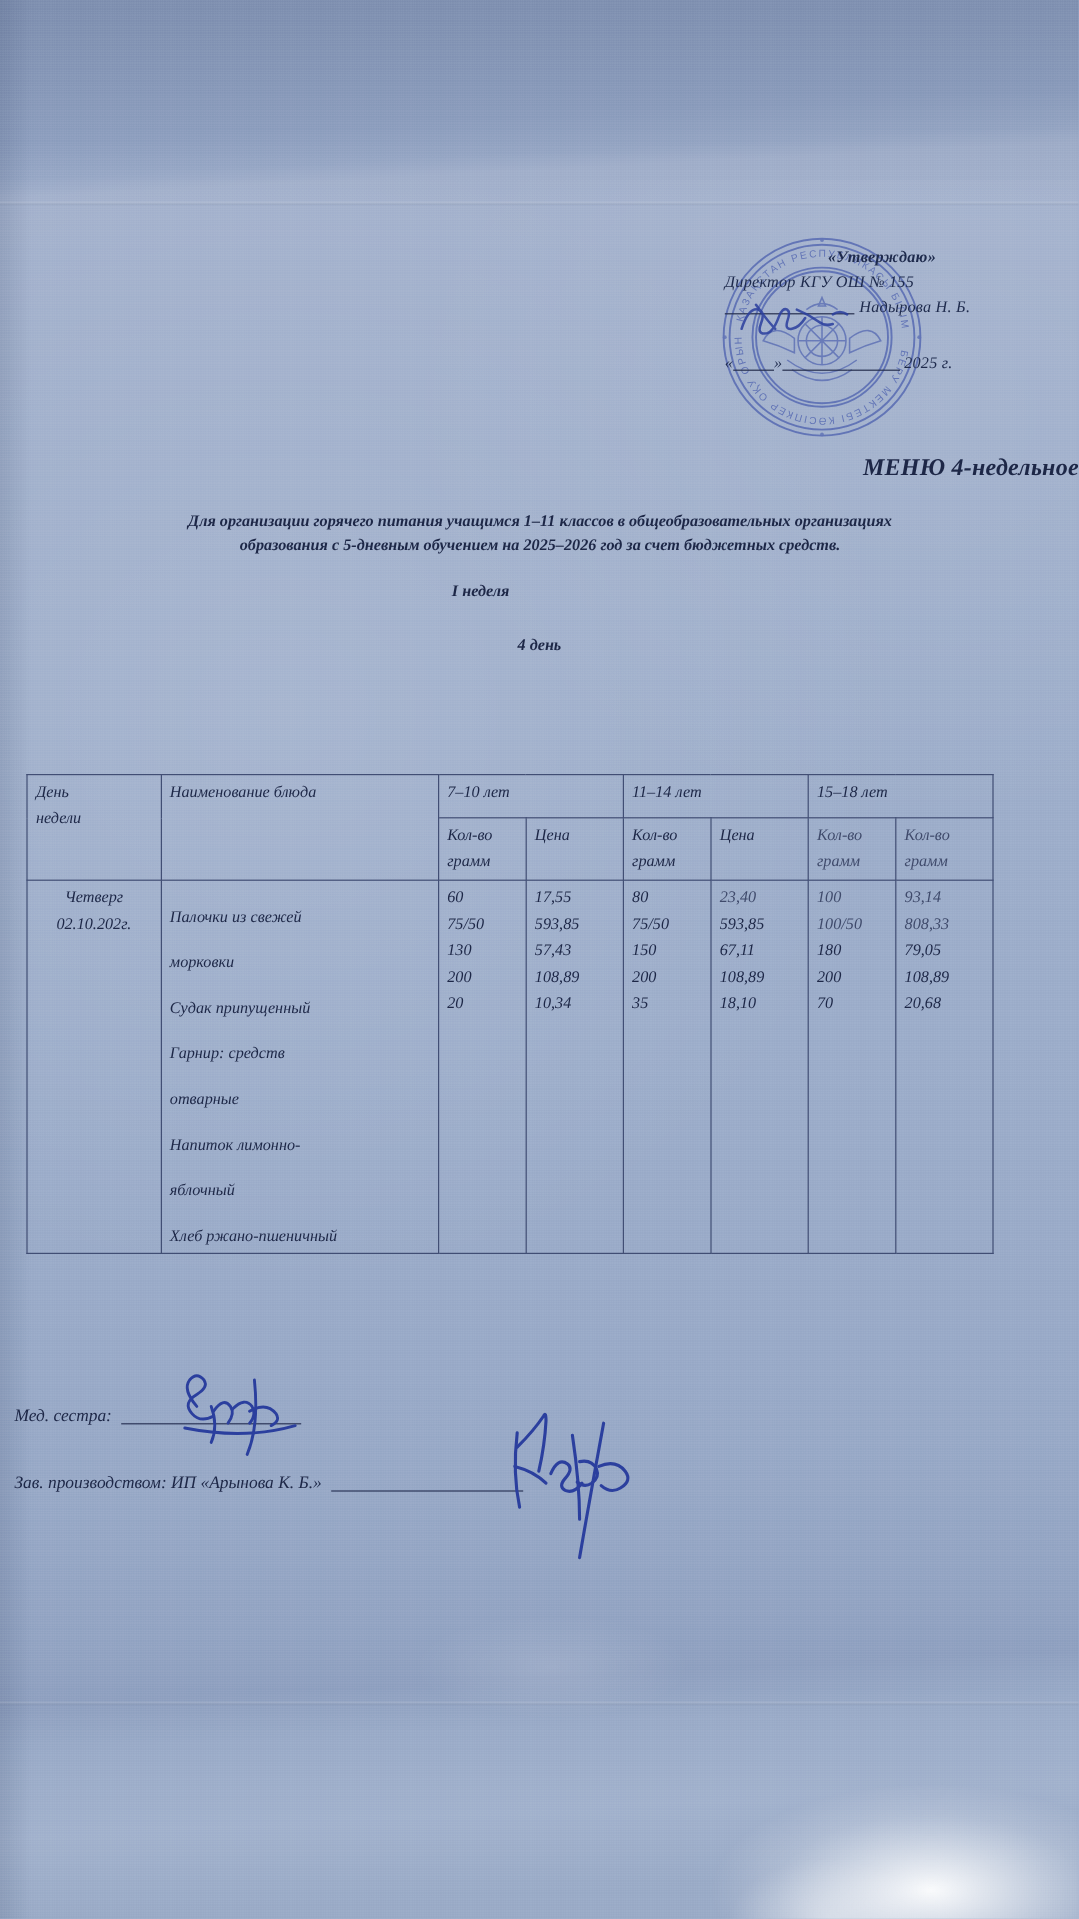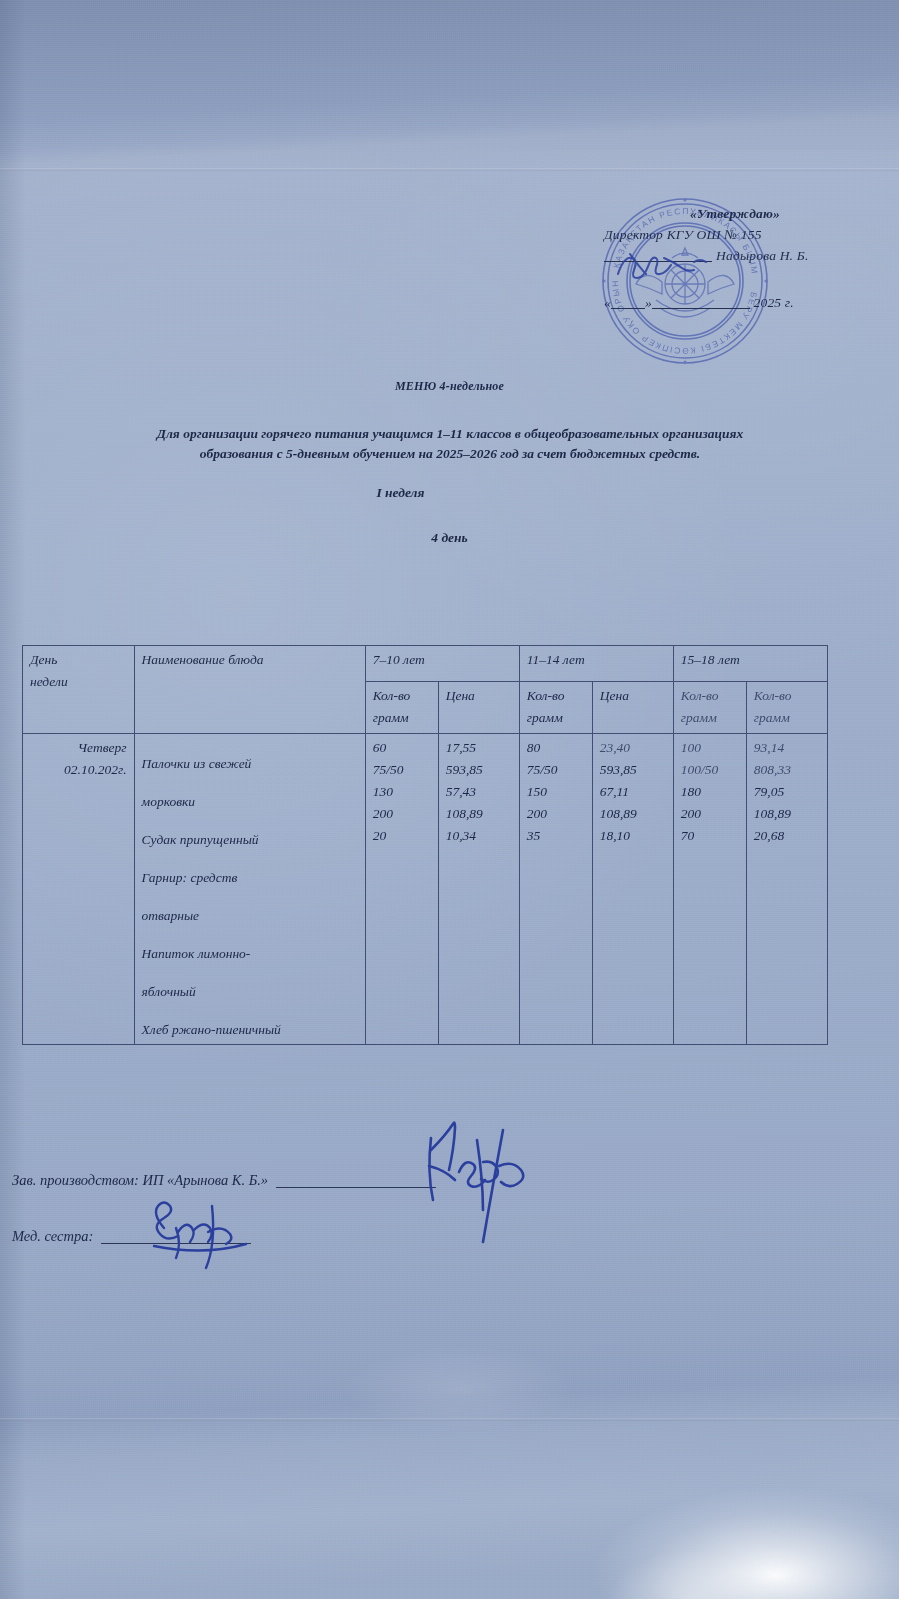--- a/index.html
+++ b/index.html
@@ -159,24 +159,24 @@
     top: 248px;
     width: 120px;
     height: 34px;
     opacity: 0.85;
     pointer-events: none;
   }
 
   .title {
     position: absolute;
     left: 0; top: 379px; width: 899px;
-    text-align: center;
+    text-align: right;
     font-weight: bold;
     font-style: italic;
-    font-size: 12px;
+    font-size: 20px;
     letter-spacing: 0.2px;
   }
 
   .subtitle {
     position: absolute;
     left: 30px; top: 424px; width: 840px;
     text-align: center;
     font-weight: bold;
     font-style: italic;
     font-size: 13.5px;
@@ -225,21 +225,21 @@
     line-height: 22px;
     background: transparent;
   }
   .th-day { width: 110px; text-align: center; font-style: italic; }
   .th-dish { width: 228px; }
   .col-g { width: 72px; }
   .col-p { width: 80px; }
   .age-head { height: 36px; }
   .sub-head { height: 52px; }
   .menu-table .body-row td { height: 188px; }
-  .menu-table .body-row td.dayc { text-align: right; white-space: nowrap; }
+  .menu-table .body-row td.dayc { text-align: center; white-space: nowrap; }
   .stack { display: block; }
   .dish span { white-space: normal; margin-top: 16px; }
   .faded { color: #2b3557; opacity: 0.82; }
 
   
   .foot {
     position: absolute;
     left: 12px;
     top: 1172px;
     width: 700px;
@@ -447,43 +447,43 @@
           <span class="stack">79,05</span>
           <span class="stack">108,89</span>
           <span class="stack">20,68</span>
         </td>
       </tr>
     </tbody>
   </table>
 
   <div class="foot">
     <div class="foot-row">
+      <span>Мед. сестра:</span><span class="foot-line line-short"></span>
+      <svg class="sig-nurse" viewBox="0 0 170 90">
+        <g fill="none" stroke="#2b3f9e" stroke-width="2.4" stroke-linecap="round" stroke-linejoin="round">
+          <path d="M34 40 q-12 -14 -6 -22 q6 -7 12 0 q4 6 -6 12 q-12 7 -4 16 q7 8 18 2"></path>
+          <path d="M46 40 q6 16 0 30"></path>
+          <path d="M48 44 q8 -12 14 -4 q4 6 -2 14"></path>
+          <path d="M64 42 q10 -10 16 -2 q4 7 -2 14"></path>
+          <path d="M82 18 q4 38 -6 62"></path>
+          <path d="M78 44 q14 -8 22 2 q4 6 -4 10"></path>
+          <path d="M24 58 q50 10 92 -2"></path>
+        </g>
+      </svg>
+    </div>
+    <div class="foot-row">
       <span>Зав. производством: ИП «Арынова К. Б.»</span><span class="foot-line line-long"></span>
       <svg class="sig-prod" viewBox="0 0 140 140">
         <g fill="none" stroke="#2b3f9e" stroke-width="2.6" stroke-linecap="round" stroke-linejoin="round">
           <path d="M24 28 q-4 34 2 62"></path>
           <path d="M24 40 q14 -14 22 -26 q2 -4 2 4 q-1 20 -6 42"></path>
           <path d="M22 56 q16 4 26 14"></path>
           <path d="M52 62 q6 -14 14 -8 q5 4 -2 12 q-6 7 0 10 q7 3 14 -6"></path>
           <path d="M76 52 q10 -2 14 6 q3 7 -4 12 q-6 4 -12 -1"></path>
           <path d="M96 20 q-10 54 -20 112"></path>
           <path d="M92 56 q14 -6 22 4 q6 8 -4 14 q-8 5 -16 -2"></path>
           <path d="M70 30 q6 40 6 70"></path>
         </g>
       </svg>
     </div>
-    <div class="foot-row">
-      <span>Мед. сестра:</span><span class="foot-line line-short"></span>
-      <svg class="sig-nurse" viewBox="0 0 170 90">
-        <g fill="none" stroke="#2b3f9e" stroke-width="2.4" stroke-linecap="round" stroke-linejoin="round">
-          <path d="M34 40 q-12 -14 -6 -22 q6 -7 12 0 q4 6 -6 12 q-12 7 -4 16 q7 8 18 2"></path>
-          <path d="M46 40 q6 16 0 30"></path>
-          <path d="M48 44 q8 -12 14 -4 q4 6 -2 14"></path>
-          <path d="M64 42 q10 -10 16 -2 q4 7 -2 14"></path>
-          <path d="M82 18 q4 38 -6 62"></path>
-          <path d="M78 44 q14 -8 22 2 q4 6 -4 10"></path>
-          <path d="M24 58 q50 10 92 -2"></path>
-        </g>
-      </svg>
-    </div>
   </div>
 
 </div>
 
 </body></html>

